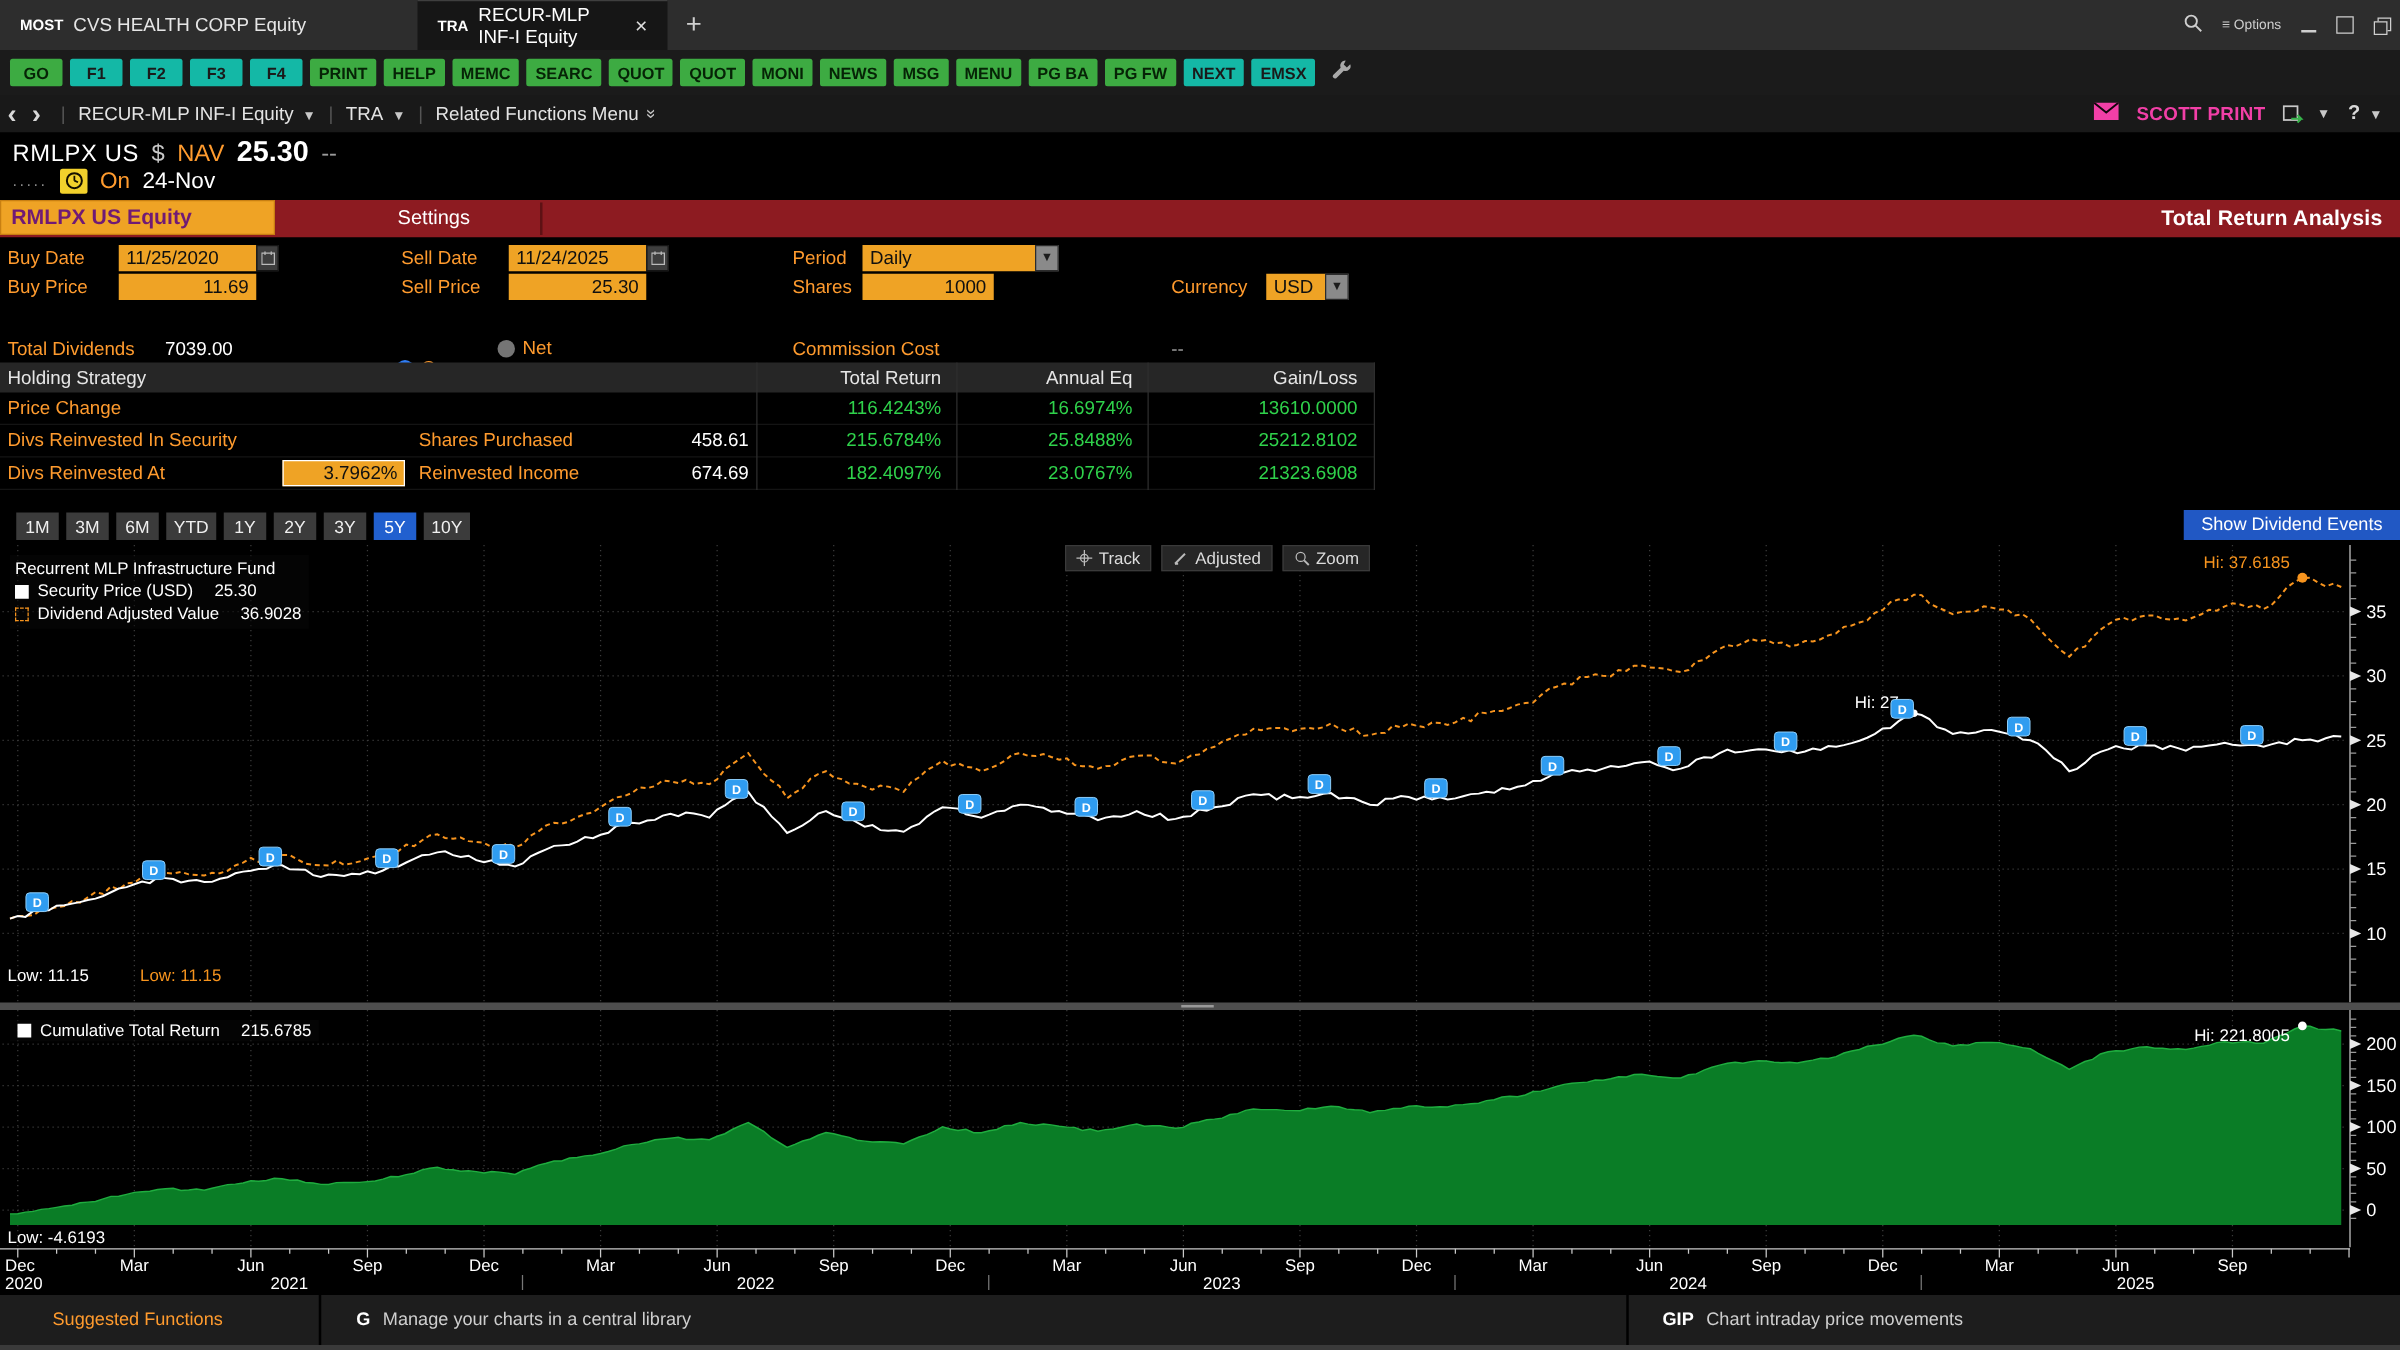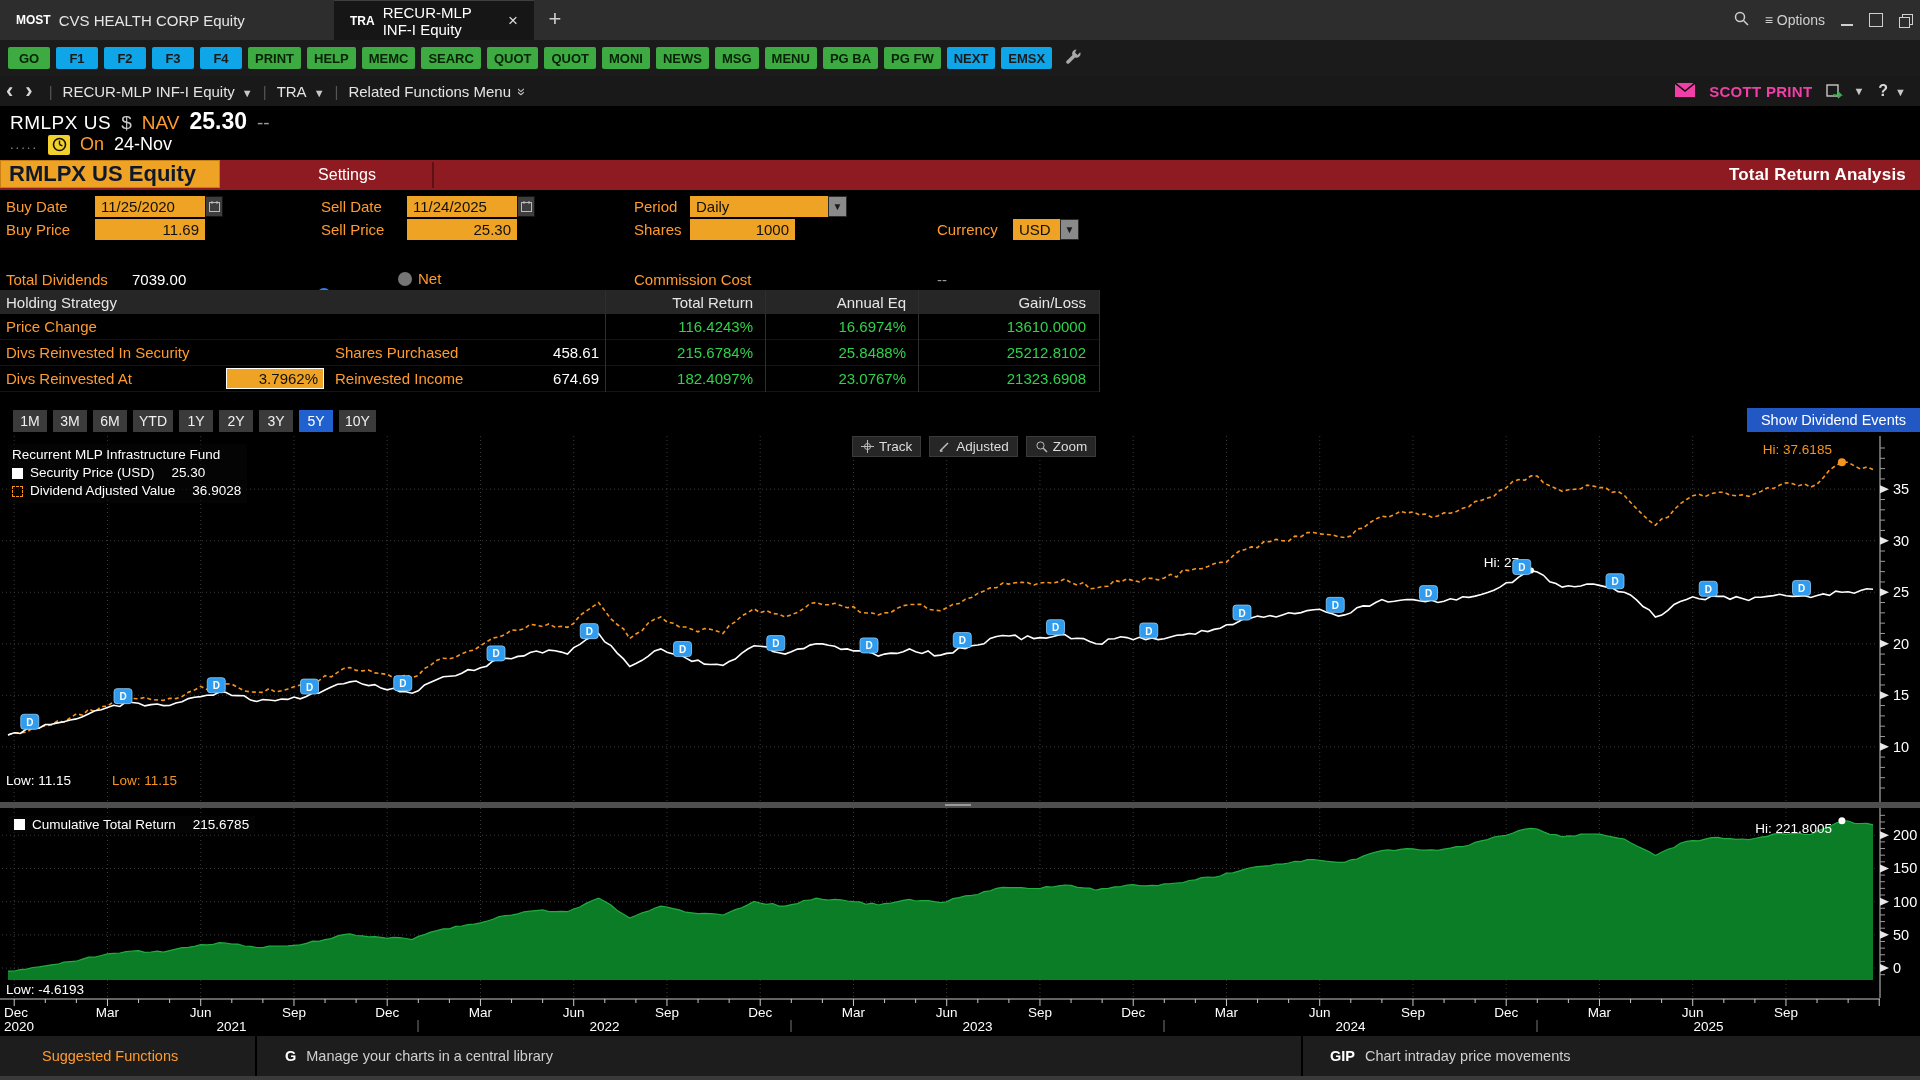--- a/index.html
+++ b/index.html
@@ -6,31 +6,31 @@
   .screen{position:relative;width:1920px;height:1080px;background:#000;overflow:hidden;
           font-family:"Liberation Sans","DejaVu Sans",sans-serif;color:#e8e8e8;}
   
   .tabbar{position:absolute;left:0;top:0;width:1920px;height:40px;background:#2d2d2d;}
   .tab{position:absolute;top:0;height:40px;display:flex;align-items:center;gap:8px;padding:0 16px;box-sizing:border-box;font-size:15px;}
   .tab .pfx{font-weight:bold;font-size:12px;color:#fff;}
   .tab.inactive{left:0;width:332px;color:#e6e6e6;}
   .tab.active{left:334px;width:196px;background:#161616;color:#fff;border-top:1px solid #3f3f3f;width:200px;}
   .tab .close{margin-left:6px;color:#dcdcdc;font-size:17px;cursor:default;}
   .newtab{position:absolute;left:542px;top:6px;width:26px;height:26px;color:#cfcfcf;font-size:22px;line-height:26px;text-align:center;}
-  .winctl{position:absolute;right:8px;top:0;height:40px;display:flex;align-items:center;gap:16px;color:#cfcfcf;font-size:14px;}
+  .winctl{position:absolute;right:8px;top:0;height:40px;display:flex;align-items:center;gap:16px;color:#cfcfcf;font-size:11px;}
   .icon-sq{width:12px;height:12px;border:1px solid #cfcfcf;display:inline-block;}
   .icon-dsq{position:relative;width:13px;height:13px;display:inline-block;}
   .icon-dsq:before{content:"";position:absolute;left:3px;top:0;width:9px;height:9px;border:1px solid #cfcfcf;}
   .icon-dsq:after{content:"";position:absolute;left:0;top:3px;width:9px;height:9px;border:1px solid #cfcfcf;background:#2d2d2d;}
   
   .toolbar{position:absolute;left:0;top:40px;width:1920px;height:36px;background:#1b1b1b;display:flex;align-items:center;gap:6px;padding-left:8px;box-sizing:border-box;}
   .fkey{height:22px;min-width:42px;padding:0 7px;box-sizing:border-box;border-radius:2px;font-size:13px;font-weight:bold;
         display:flex;align-items:center;justify-content:center;color:#0c1c0c;}
   .fkey.green{background:#3dab42;color:#062306;}
-  .fkey.gray{background:#0ea5e9;color:#1a1a1a;}
+  .fkey.gray{background:#14b8a6;color:#1a1a1a;}
   .wrench{margin-left:6px;}
   
   .navbar{position:absolute;left:0;top:76px;width:1920px;height:30px;background:#191919;display:flex;align-items:center;font-size:15px;color:#e4e4e4;}
   .navbar .sep{color:#555;margin:0 10px;font-size:15px;}
   .nav-arrow{font-size:22px;font-weight:bold;color:#d8d8d8;padding:0 6px;line-height:22px;}
   .caret{font-size:11px;color:#c8c8c8;margin-left:7px;}
   .dchev{display:inline-block;transform:rotate(90deg);font-size:14px;color:#c8c8c8;margin-left:7px;}
   .nav-right{position:absolute;right:14px;top:0;height:30px;display:flex;align-items:center;gap:14px;}
   .username{color:#f23fa7;font-size:15px;font-weight:bold;letter-spacing:.3px;}
   .qmark{color:#d8d8d8;font-weight:bold;font-size:16px;}
@@ -42,21 +42,21 @@
   .hline1 .navlbl{color:#ff9b2e;}
   .hline1 .navval{color:#fff;font-weight:bold;font-size:23px;}
   .hline1 .chg{color:#9a9a9a;}
   .hline2{position:absolute;left:10px;top:28px;display:flex;align-items:center;gap:10px;font-size:18px;}
   .dots{color:#8a8a8a;font-size:13px;letter-spacing:2px;}
   .clockbox{width:22px;height:20px;background:#f2d12c;border-radius:2px;display:flex;align-items:center;justify-content:center;}
   .onlbl{color:#ff9b2e;}
   .ondate{color:#fff;}
   
   .redbar{position:absolute;left:0;top:160px;width:1920px;height:30px;background:#8d1b21;}
-  .redtitle{position:absolute;left:0;top:0;width:220px;height:28px;background:#efa325;color:#0f172a;font-weight:bold;font-size:22px;display:flex;align-items:center;padding-left:8px;box-sizing:border-box;border:1px solid #c87f12;}
+  .redtitle{position:absolute;left:0;top:0;width:220px;height:28px;background:#efa325;color:#701a75;font-weight:bold;font-size:17px;display:flex;align-items:center;padding-left:8px;box-sizing:border-box;border:1px solid #c87f12;}
   .settings{position:absolute;left:262px;top:0;width:170px;height:30px;display:flex;align-items:center;justify-content:center;color:#fff;font-size:16px;}
   .reddiv{position:absolute;left:432px;top:2px;width:2px;height:26px;background:#5e1114;}
   .pagetitle{position:absolute;right:14px;top:0;height:30px;display:flex;align-items:center;color:#fff;font-weight:bold;font-size:17px;letter-spacing:.2px;}
   
   .form{position:absolute;left:0;top:190px;width:1920px;height:100px;background:#000;font-size:15px;}
   .flabel{position:absolute;color:#ff9b2e;white-space:nowrap;}
   .finput{position:absolute;background:#efa325;color:#101010;display:flex;align-items:center;padding:0 6px;box-sizing:border-box;height:21px;font-size:15px;}
   .finput.right{justify-content:flex-end;}
   .calbtn{position:absolute;width:18px;height:21px;background:#3e3e3e;border:1px solid #141414;box-sizing:border-box;display:flex;align-items:center;justify-content:center;}
   .ddbtn{position:absolute;width:19px;height:21px;background:#8a8a8a;border:1px solid #2c2c2c;box-sizing:border-box;color:#1c1c1c;font-size:10px;display:flex;align-items:center;justify-content:center;}

